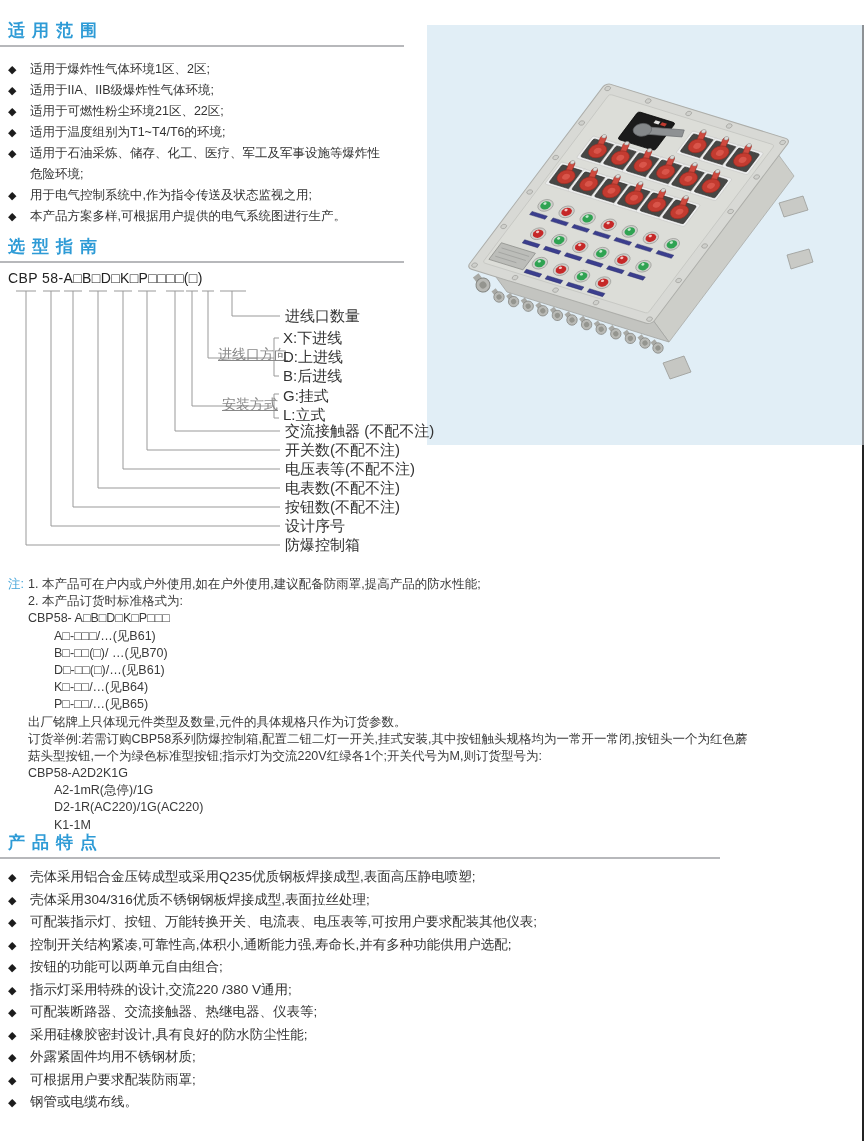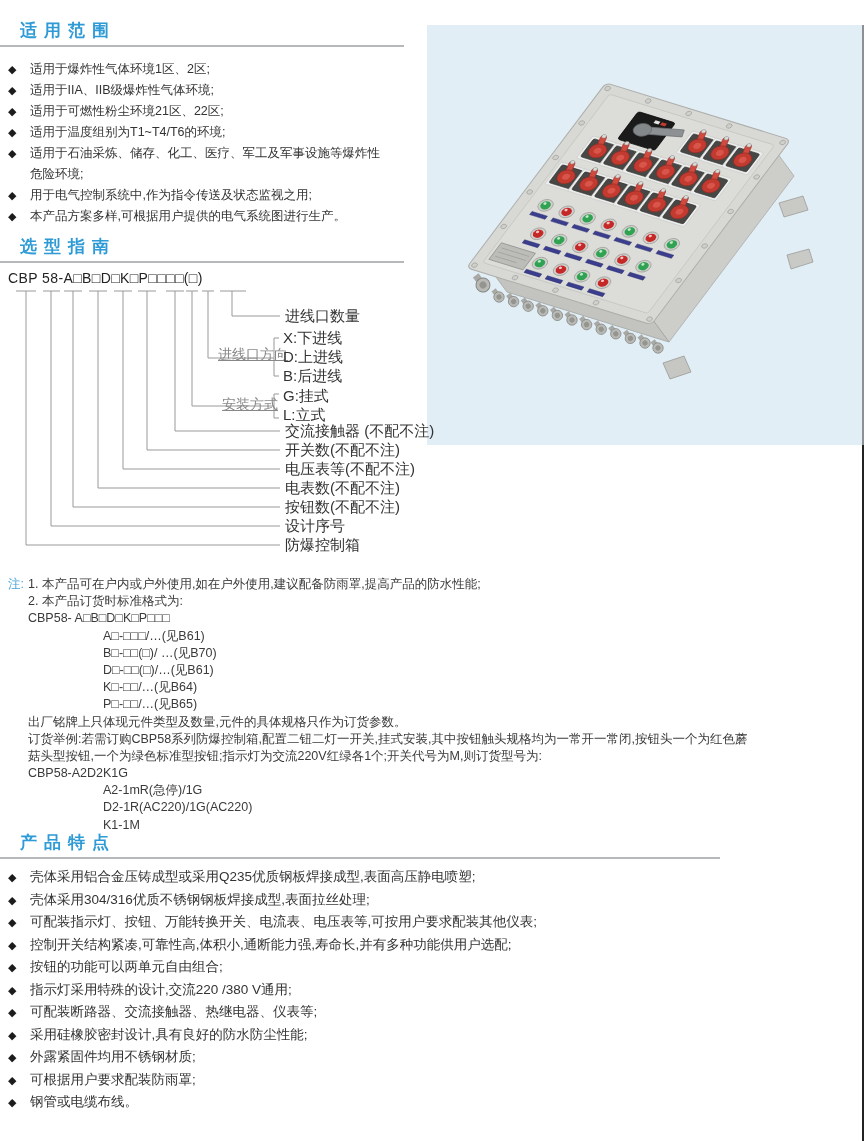--- a/index.html
+++ b/index.html
@@ -1,19 +1,19 @@
 <!DOCTYPE html>
 <html><head>
 <meta charset="utf-8">
 <style>
   html,body{margin:0;padding:0;background:#fff;}
   .page{position:relative;width:866px;height:1141px;background:#fff;overflow:hidden;
         font-family:"Liberation Sans","DejaVu Sans",sans-serif;color:#333;}
   
-  .shead h2{margin:0;padding-left:20px;font-size:17px;font-weight:bold;letter-spacing:7px;
+  .shead h2{margin:0;padding-left:8px;font-size:17px;font-weight:bold;letter-spacing:7px;
             color:#2e9bd6;line-height:22px;}
   .srule{height:2px;background:#b7b8bb;margin-top:3px;}
   .sec{position:absolute;left:0;}
   
   .bline{position:relative;padding-left:30px;line-height:21px;font-size:12.5px;white-space:nowrap;}
   .bline .bdot{position:absolute;left:8px;top:0;font-size:11px;color:#1c1c1c;}
   #scope{top:20px;width:404px;}
   #scope .items{margin-top:12px;}
   #features{top:832px;width:720px;}
   #features .items{margin-top:7px;}
@@ -24,21 +24,21 @@
   .model{position:absolute;left:8px;top:2px;font-size:14px;color:#222;letter-spacing:0.4px;white-space:nowrap;}
   .dsvg{position:absolute;left:0;top:0;}
   .dlabel{position:absolute;font-size:15px;line-height:18px;color:#333;white-space:nowrap;}
   .dlabel.small{font-size:14px;color:#888;text-decoration:underline;}
   
   #notes{top:570px;width:866px;font-size:12.5px;}
   #notes .wrap{padding-top:6px;}
   .njlabel{position:absolute;left:8px;top:6px;color:#45a5d9;font-size:12.5px;}
   .nline{position:relative;height:17.2px;line-height:17.2px;white-space:nowrap;color:#3a3a3a;}
   .nline.i1{padding-left:28px;}
-  .nline.i2{padding-left:103px;}
+  .nline.i2{padding-left:54px;}
   
   .photo{position:absolute;left:427px;top:25px;width:435px;height:420px;background:#e1eef6;
          border-right:2px solid #8d9195;}
   .edgeline{position:absolute;left:862px;top:445px;width:2px;height:696px;background:#232323;}
 </style>
 </head>
 <body>
 
 <div class="page">
 

